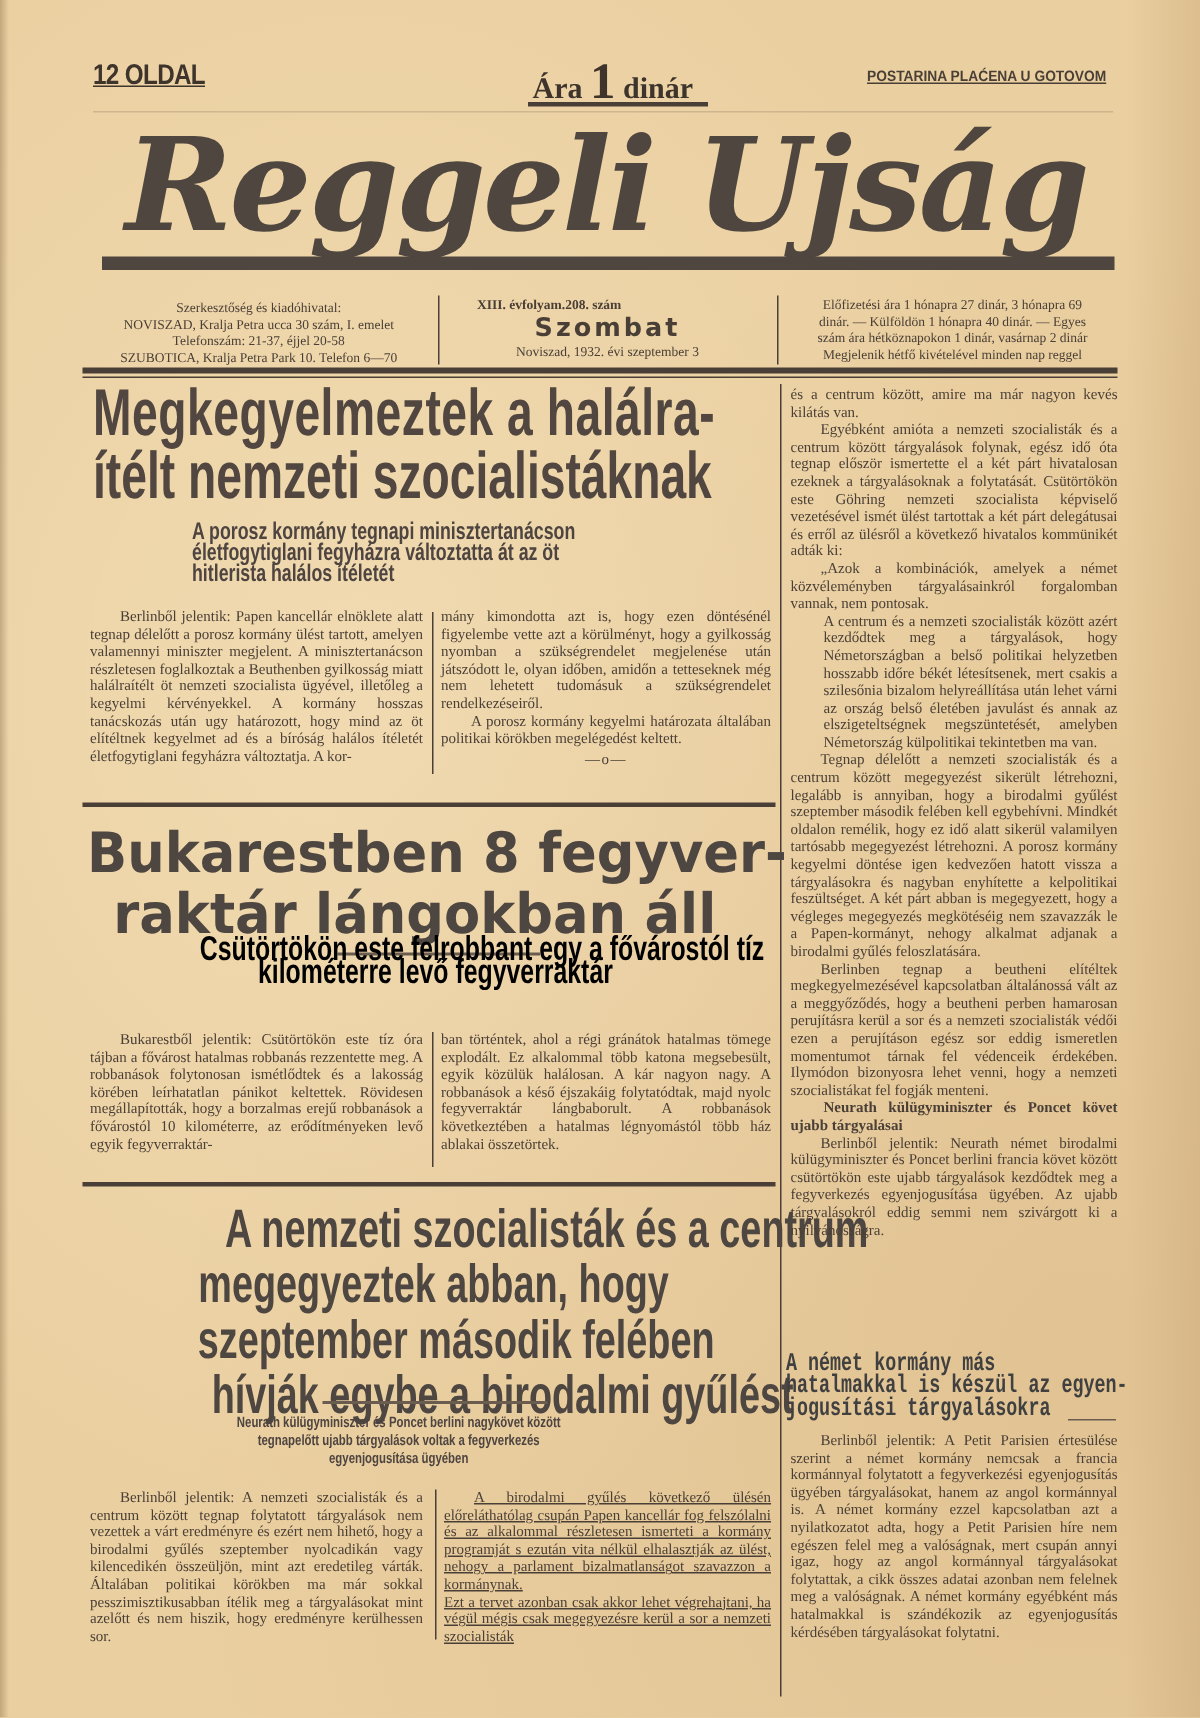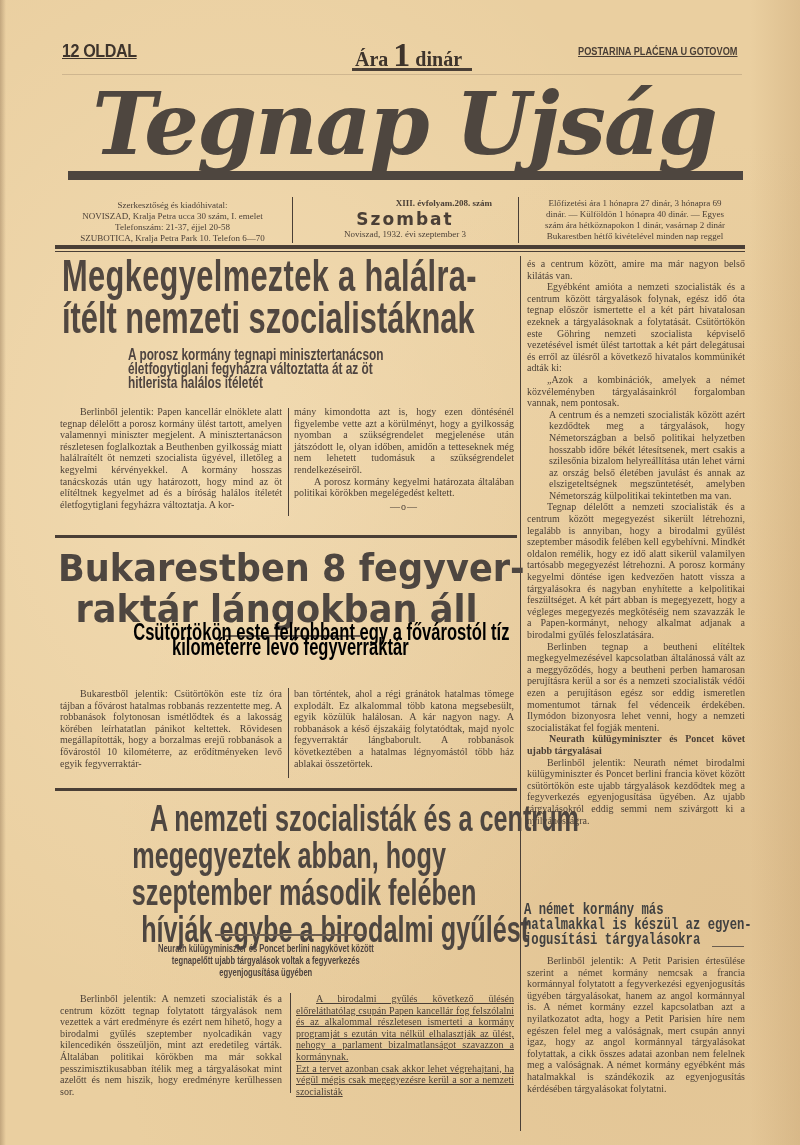--- a/index.html
+++ b/index.html
@@ -66,44 +66,44 @@
 <div class="abs top-left">12 OLDAL</div>
 <div class="abs price">
   <span>Ára</span>
   <span class="big">1</span>
   <span>dinár</span>
 </div>
 <div class="abs price-line"></div>
 <div class="abs post">POSTARINA PLAĆENA U GOTOVOM</div>
 <div class="abs faint-line"></div>
 
-<div class="abs masthead">Tegnap Ujság</div>
+<div class="abs masthead">Reggeli Ujság</div>
 <div class="abs mast-rule"></div>
 
 <div class="abs info info-left">
   <div>Szerkesztőség és kiadóhivatal:</div>
   <div>NOVISZAD, Kralja Petra ucca 30 szám, I. emelet</div>
   <div>Telefonszám: 21-37, éjjel 20-58</div>
   <div>SZUBOTICA, Kralja Petra Park 10. Telefon 6—70</div>
 </div>
 <div class="abs vr" style="left:292px; top:197px; height:46px;"></div>
 <div class="abs info info-mid">
-  <div style="display:flex; justify-content:flex-end; padding:0 18px;">
+  <div style="display:flex; justify-content:flex-start; padding:0 18px;">
     <b>XIII. évfolyam.</b>
     <b>208. szám</b>
   </div>
   <div class="szombat">Szombat</div>
   <div>Noviszad, 1932. évi szeptember 3</div>
 </div>
 <div class="abs vr" style="left:518px; top:197px; height:46px;"></div>
 <div class="abs info info-right">
   <div>Előfizetési ára 1 hónapra 27 dinár, 3 hónapra 69</div>
   <div>dinár. — Külföldön 1 hónapra 40 dinár. — Egyes</div>
   <div>szám ára hétköznapokon 1 dinár, vasárnap 2 dinár</div>
-  <div>Bukarestben hétfő kivételével minden nap reggel</div>
+  <div>Megjelenik hétfő kivételével minden nap reggel</div>
 </div>
 <div class="abs rule-thick" style="left:55px; top:245px; width:690px;"></div>
 <div class="abs rule-thin" style="left:55px; top:251px; width:690px;"></div>
 
 <div class="abs vr" style="left:520px; top:256px; height:875px;"></div>
 
 <div class="abs hl-cond hl1">Megkegyelmeztek a halálra-</div>
 <div class="abs hl-cond hl1b" style="top:296px;">ítélt nemzeti szocialistáknak</div>
 <div class="abs sub1" style="top:348px;">
   <span>A porosz kormány tegnapi minisztertanácson</span>
@@ -154,21 +154,21 @@
 <div class="abs body" style="left:60px; top:993px; width:222px;">
   <p>Berlinből jelentik: A nemzeti szocialisták és a centrum között tegnap folytatott tárgyalások nem vezettek a várt eredményre és ezért nem hihető, hogy a birodalmi gyűlés szeptember nyolcadikán vagy kilencedikén összeüljön, mint azt eredetileg várták. Általában politikai körökben ma már sokkal pesszimisztikusabban ítélik meg a tárgyalásokat mint azelőtt és nem hiszik, hogy eredményre kerülhessen sor.</p>
 </div>
 <div class="abs vr" style="left:290px; top:993px; height:100px;"></div>
 <div class="abs body" style="left:296px; top:993px; width:218px;text-decoration:underline;">
   <p>A birodalmi gyűlés következő ülésén előreláthatólag csupán Papen kancellár fog felszólalni és az alkalommal részletesen ismerteti a kormány programját s ezután vita nélkül elhalasztják az ülést, nehogy a parlament bizalmatlanságot szavazzon a kormánynak.</p>
   <p class="noind">Ezt a tervet azonban csak akkor lehet végrehajtani, ha végül mégis csak megegyezésre kerül a sor a nemzeti szocialisták</p>
 </div>
 
 <div class="abs body" style="left:527px; top:258px; width:218px;">
-  <p class="noind">és a centrum között, amire ma már nagyon belső kilátás van.</p>
+  <p class="noind">és a centrum között, amire ma már nagyon kevés kilátás van.</p>
   <p>Egyébként amióta a nemzeti szocialisták és a centrum között tárgyalások folynak, egész idő óta tegnap először ismertette el a két párt hivatalosan ezeknek a tárgyalásoknak a folytatását. Csütörtökön este Göhring nemzeti szocialista képviselő vezetésével ismét ülést tartottak a két párt delegátusai és erről az ülésről a következő hivatalos kommünikét adták ki:</p>
   <p>„Azok a kombinációk, amelyek a német közvéleményben tárgyalásainkról forgalomban vannak, nem pontosak.</p>
   <p style="margin:0 0 0 22px; text-indent:0;">A centrum és a nemzeti szocialisták között azért kezdődtek meg a tárgyalások, hogy Németországban a belső politikai helyzetben hosszabb időre békét létesítsenek, mert csakis a szilesőnia bizalom helyreállítása után lehet várni az ország belső életében javulást és annak az elszigeteltségnek megszüntetését, amelyben Németország külpolitikai tekintetben ma van.</p>
   <p>Tegnap délelőtt a nemzeti szocialisták és a centrum között megegyezést sikerült létrehozni, legalább is annyiban, hogy a birodalmi gyűlést szeptember második felében kell egybehívni. Mindkét oldalon remélik, hogy ez idő alatt sikerül valamilyen tartósabb megegyezést létrehozni. A porosz kormány kegyelmi döntése igen kedvezően hatott vissza a tárgyalásokra és nagyban enyhítette a kelpolitikai feszültséget. A két párt abban is megegyezett, hogy a végleges megegyezés megkötéséig nem szavazzák le a Papen-kormányt, nehogy alkalmat adjanak a birodalmi gyűlés feloszlatására.</p>
   <p>Berlinben tegnap a beutheni elítéltek megkegyelmezésével kapcsolatban általánossá vált az a meggyőződés, hogy a beutheni perben hamarosan perujításra kerül a sor és a nemzeti szocialisták védői ezen a perujításon egész sor eddig ismeretlen momentumot tárnak fel védenceik érdekében. Ilymódon bizonyosra lehet venni, hogy a nemzeti szocialistákat fel fogják menteni.</p>
   <p style="font-weight:bold; text-indent:22px;">Neurath külügyminiszter és Poncet követ ujabb tárgyalásai</p>
   <p>Berlinből jelentik: Neurath német birodalmi külügyminiszter és Poncet berlini francia követ között csütörtökön este ujabb tárgyalások kezdődtek meg a fegyverkezés egyenjogusítása ügyében. Az ujabb tárgyalásokról eddig semmi nem szivárgott ki a nyilvánosságra.</p>
 </div>
 
 <div class="abs sub4">

